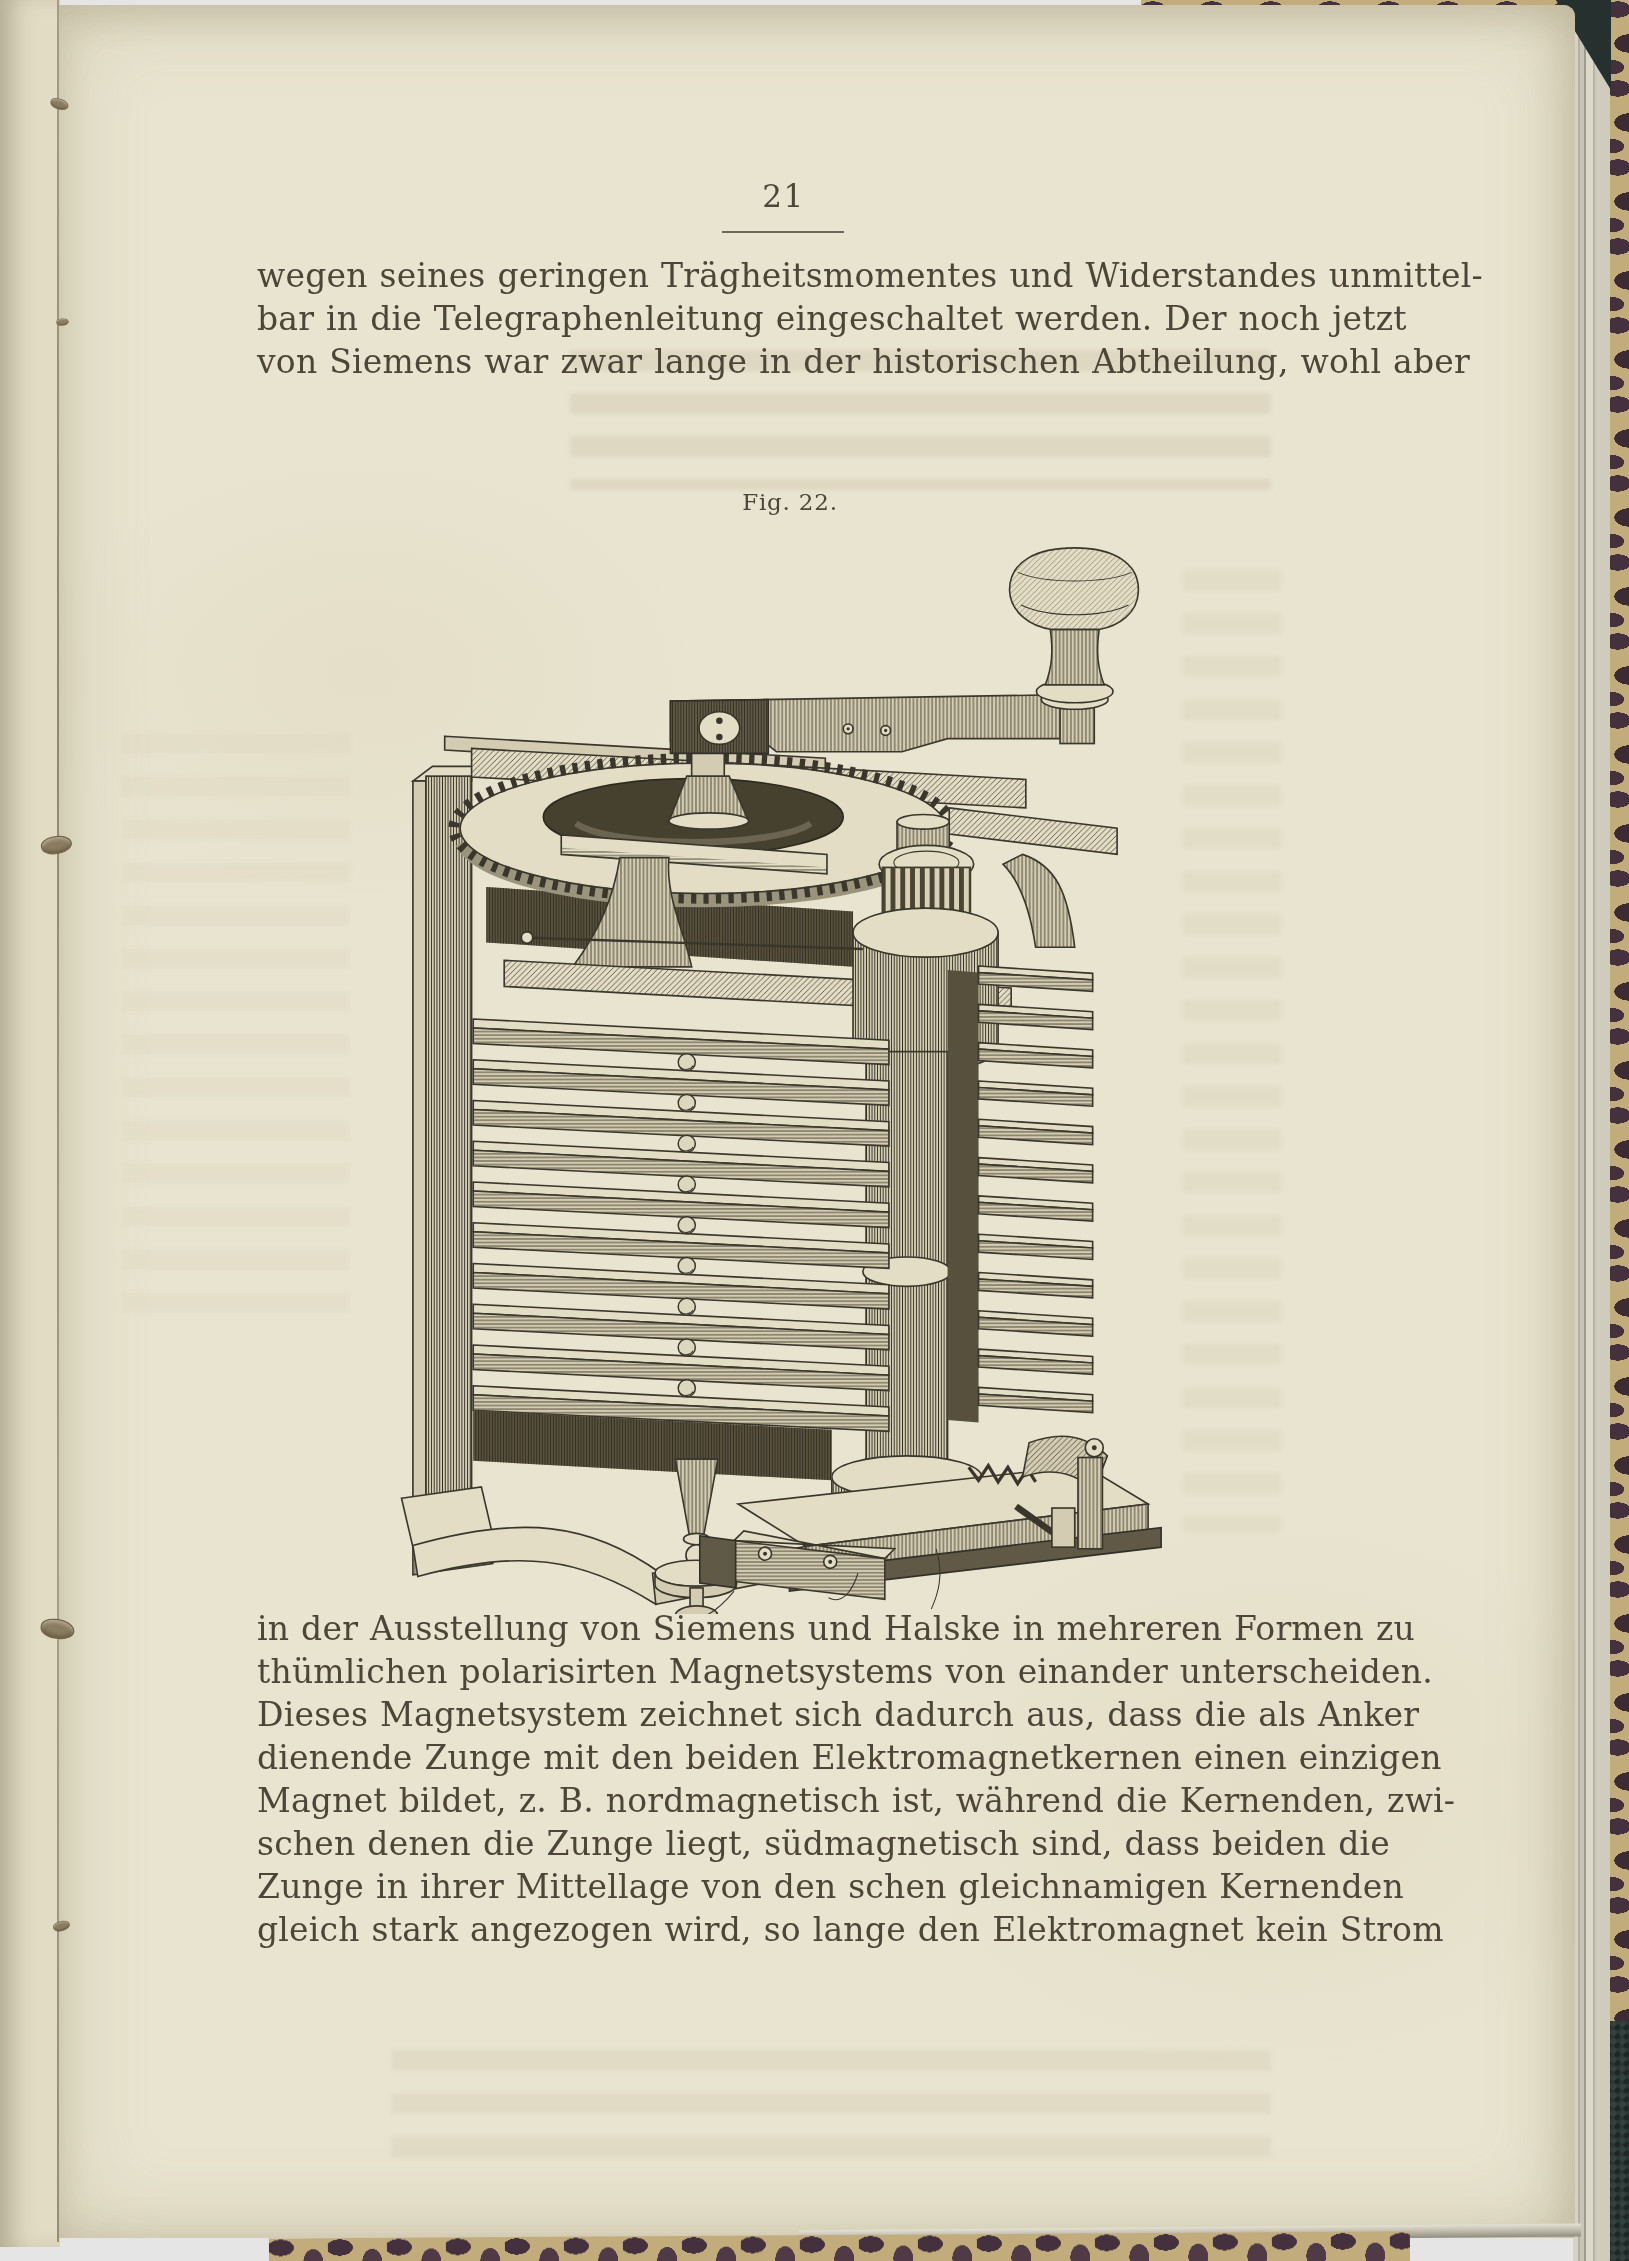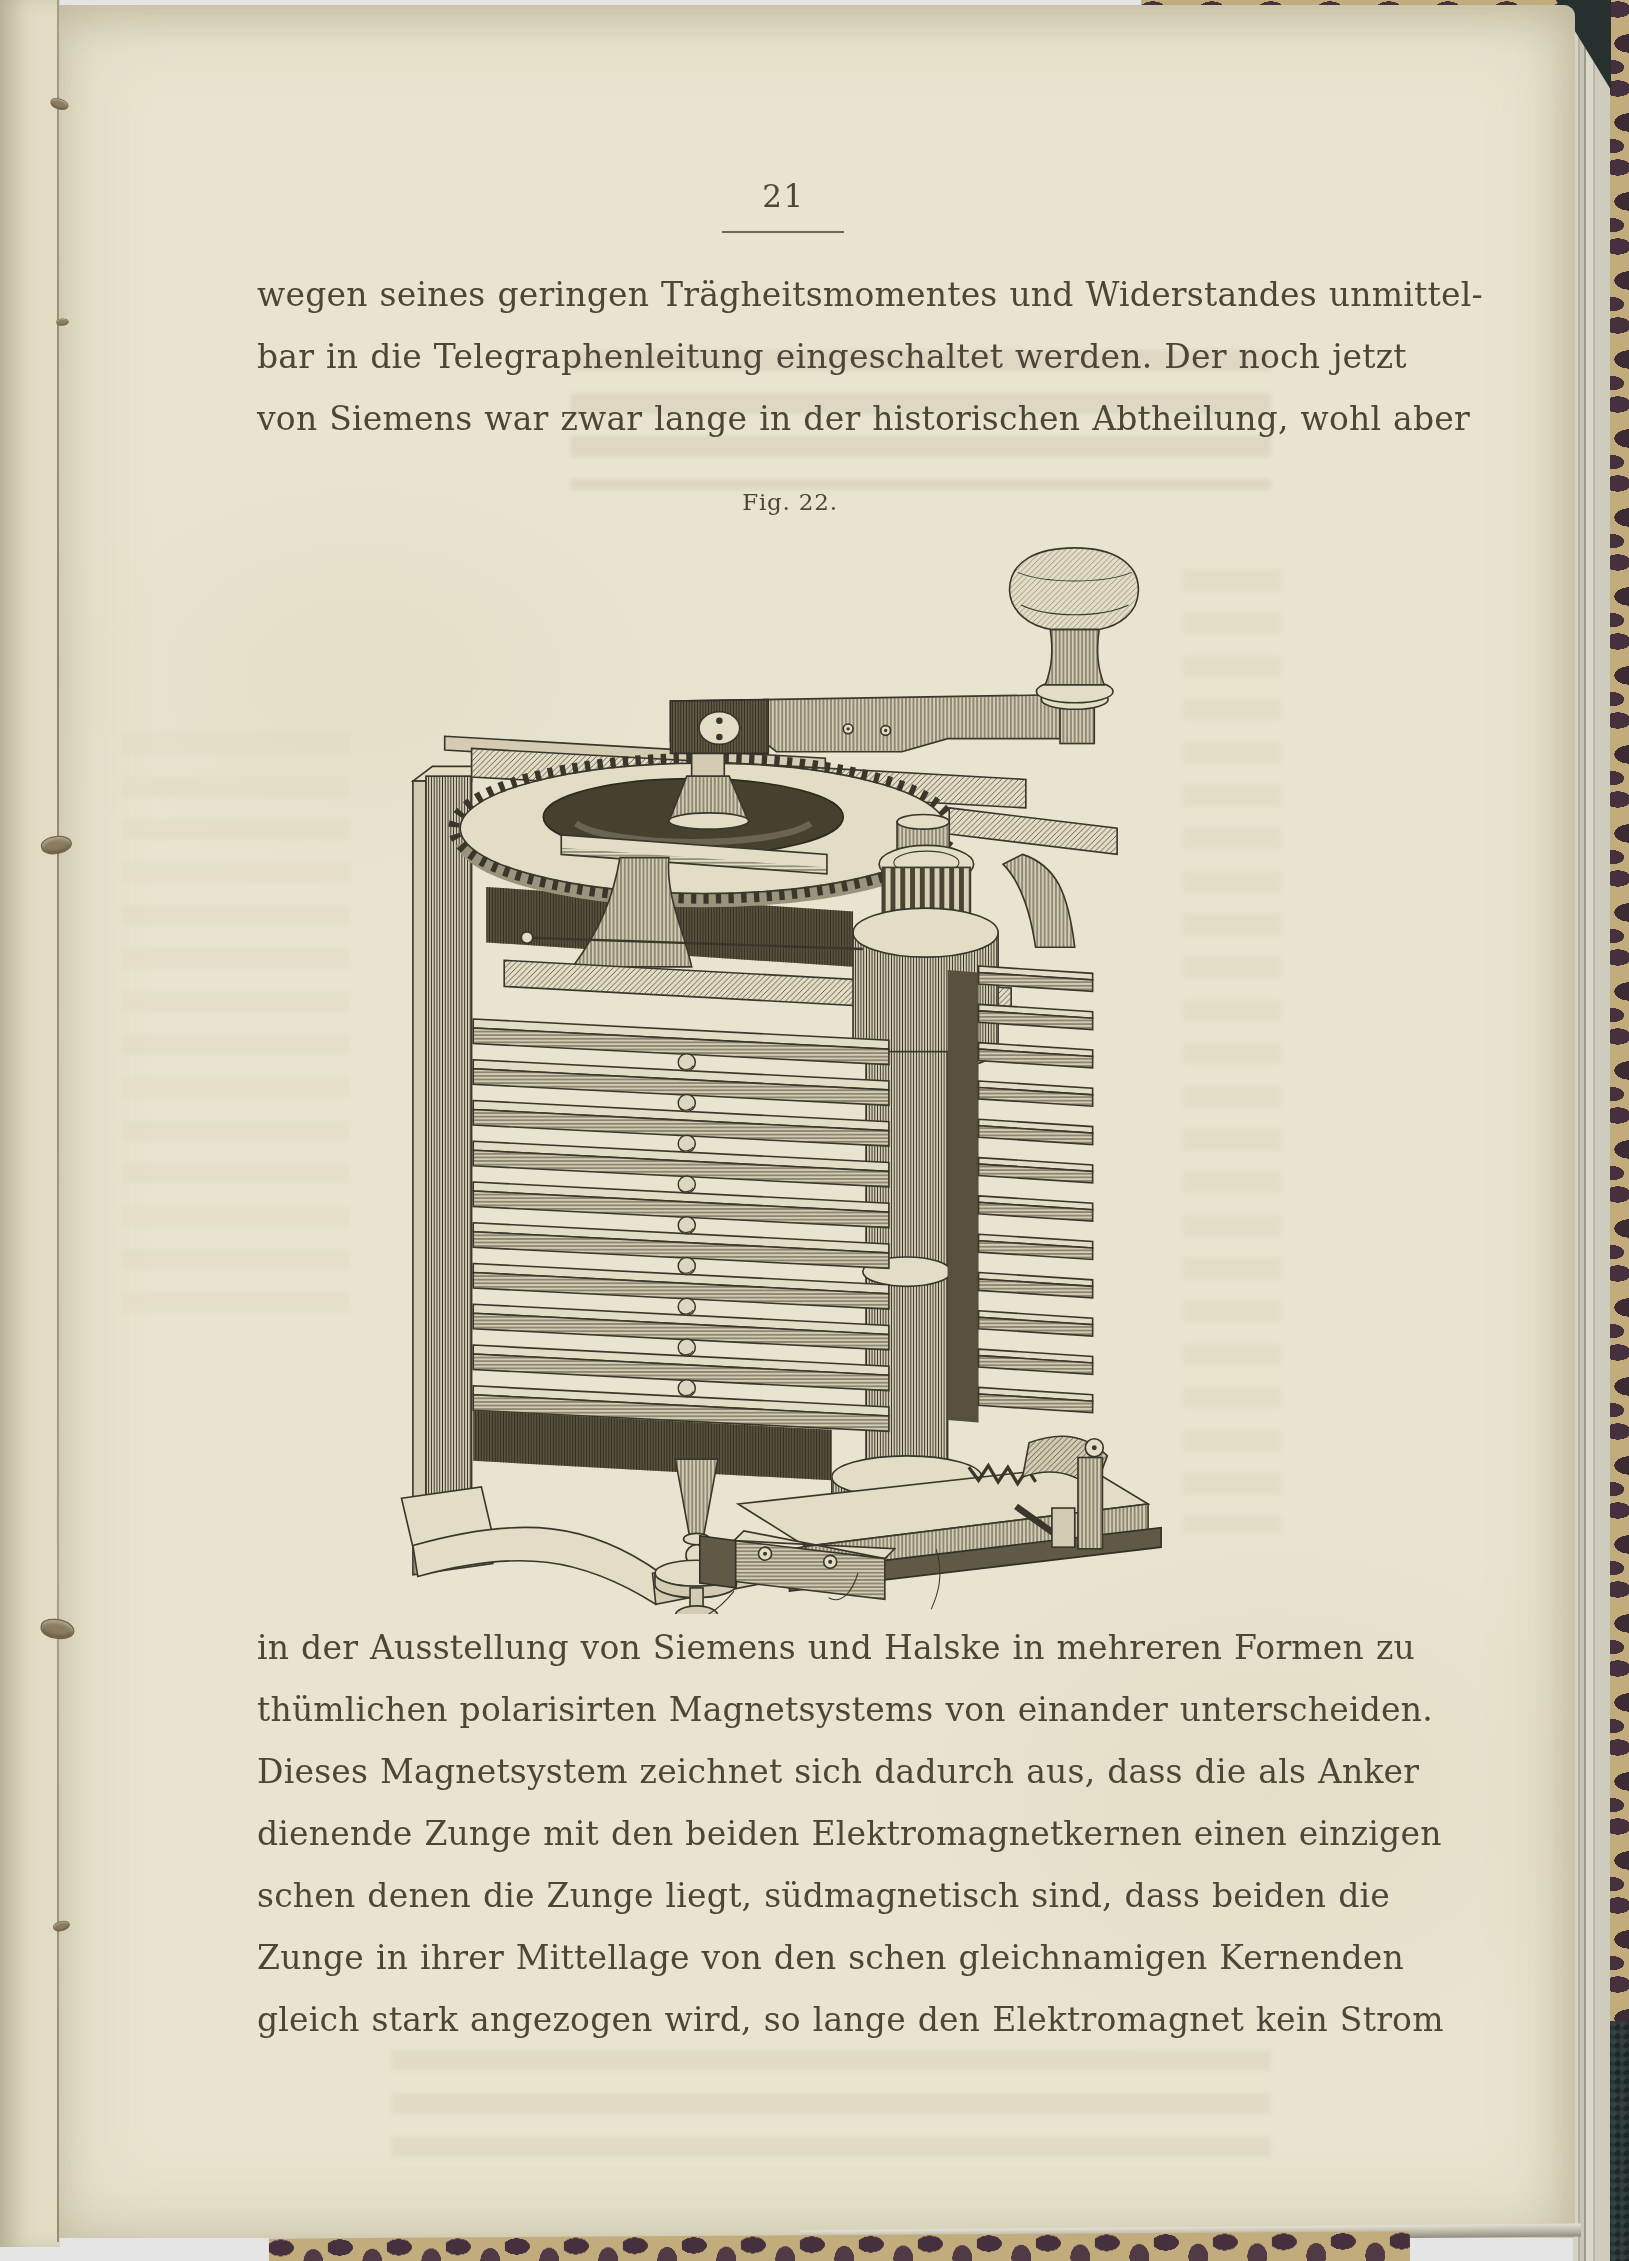--- a/index.html
+++ b/index.html
@@ -38,21 +38,21 @@
   #gutter-line{position:absolute;left:57px;top:0;width:1.6px;height:2242px;
      background:linear-gradient(180deg,#a69d86,#8f8670 30%,#a89f88 70%,#968d76);}
   .stitch{position:absolute;width:29px;height:16.3px;background:#8a7c60;border:0.8px solid #6d6048;
      border-radius:45% 60% 50% 55%;box-shadow:inset 0 2.4px 3.3px rgba(255,250,230,.35), inset 0 -2.4px 3.3px rgba(60,50,30,.4);}
   
   #page-number{position:absolute;left:714px;top:178px;width:139px;text-align:center;
      font-size:31px;color:#4e4739;letter-spacing:1.6px;}
   #page-number-rule{position:absolute;left:722px;top:231px;width:122px;height:1.6px;background:#6d665a;}
   .para{position:absolute;left:257px;width:1041px;color:#4d4638;font-size:33px;}
   .tline{height:43px;line-height:43px;text-align:justify;text-align-last:justify;
-     letter-spacing:0.2px;word-spacing:1.2px;white-space:nowrap;overflow:visible;margin-top:19px;}
+     letter-spacing:0.2px;word-spacing:1.2px;white-space:nowrap;overflow:visible;}
   #para-top{top:254px;}
   #para-bottom{top:1607px;}
   #fig-caption{position:absolute;left:668px;top:489px;width:244px;text-align:center;
      font-size:23px;color:#4e4739;letter-spacing:0.8px;}
   
   .ghost{position:absolute;filter:blur(2px);pointer-events:none;
      background:repeating-linear-gradient(180deg, rgba(125,112,82,.12) 0 21px, rgba(125,112,82,0) 21px 43px);}
   #ghost-a{left:570px;top:350px;width:701px;height:140px;opacity:.85;}
   #ghost-b{left:1183px;top:570px;width:98px;height:962px;opacity:.5;}
   #ghost-c{left:391px;top:2050px;width:880px;height:111px;opacity:.6;}
@@ -309,20 +309,21 @@
       <path class="thin" d="M1148,1900 C1158,1932 1150,1956 1142,1974"></path>
       <path class="thin" d="M900,1952 C874,1984 850,1992 840,1980"></path>
     </g>
   </svg>
 
   <div class="para" id="para-bottom">
     <div class="tline">in der Ausstellung von Siemens und Halske in mehreren Formen zu</div>
     <div class="tline">thümlichen polarisirten Magnetsystems von einander unterscheiden.</div>
     <div class="tline">Dieses Magnetsystem zeichnet sich dadurch aus, dass die als Anker</div>
     <div class="tline">dienende Zunge mit den beiden Elektromagnetkernen einen einzigen</div>
+    <div class="tline">Magnet bildet, z. B. nordmagnetisch ist, während die Kernenden, zwi-</div>
     <div class="tline">schen denen die Zunge liegt, südmagnetisch sind, dass beiden die</div>
     <div class="tline">Zunge in ihrer Mittellage von den schen gleichnamigen Kernenden</div>
     <div class="tline">gleich stark angezogen wird, so lange den Elektromagnet kein Strom</div>
   </div>
 
   <div id="fore-edge"></div>
   <div id="bottom-marble" class="marble"></div>
 </div>
 
 

